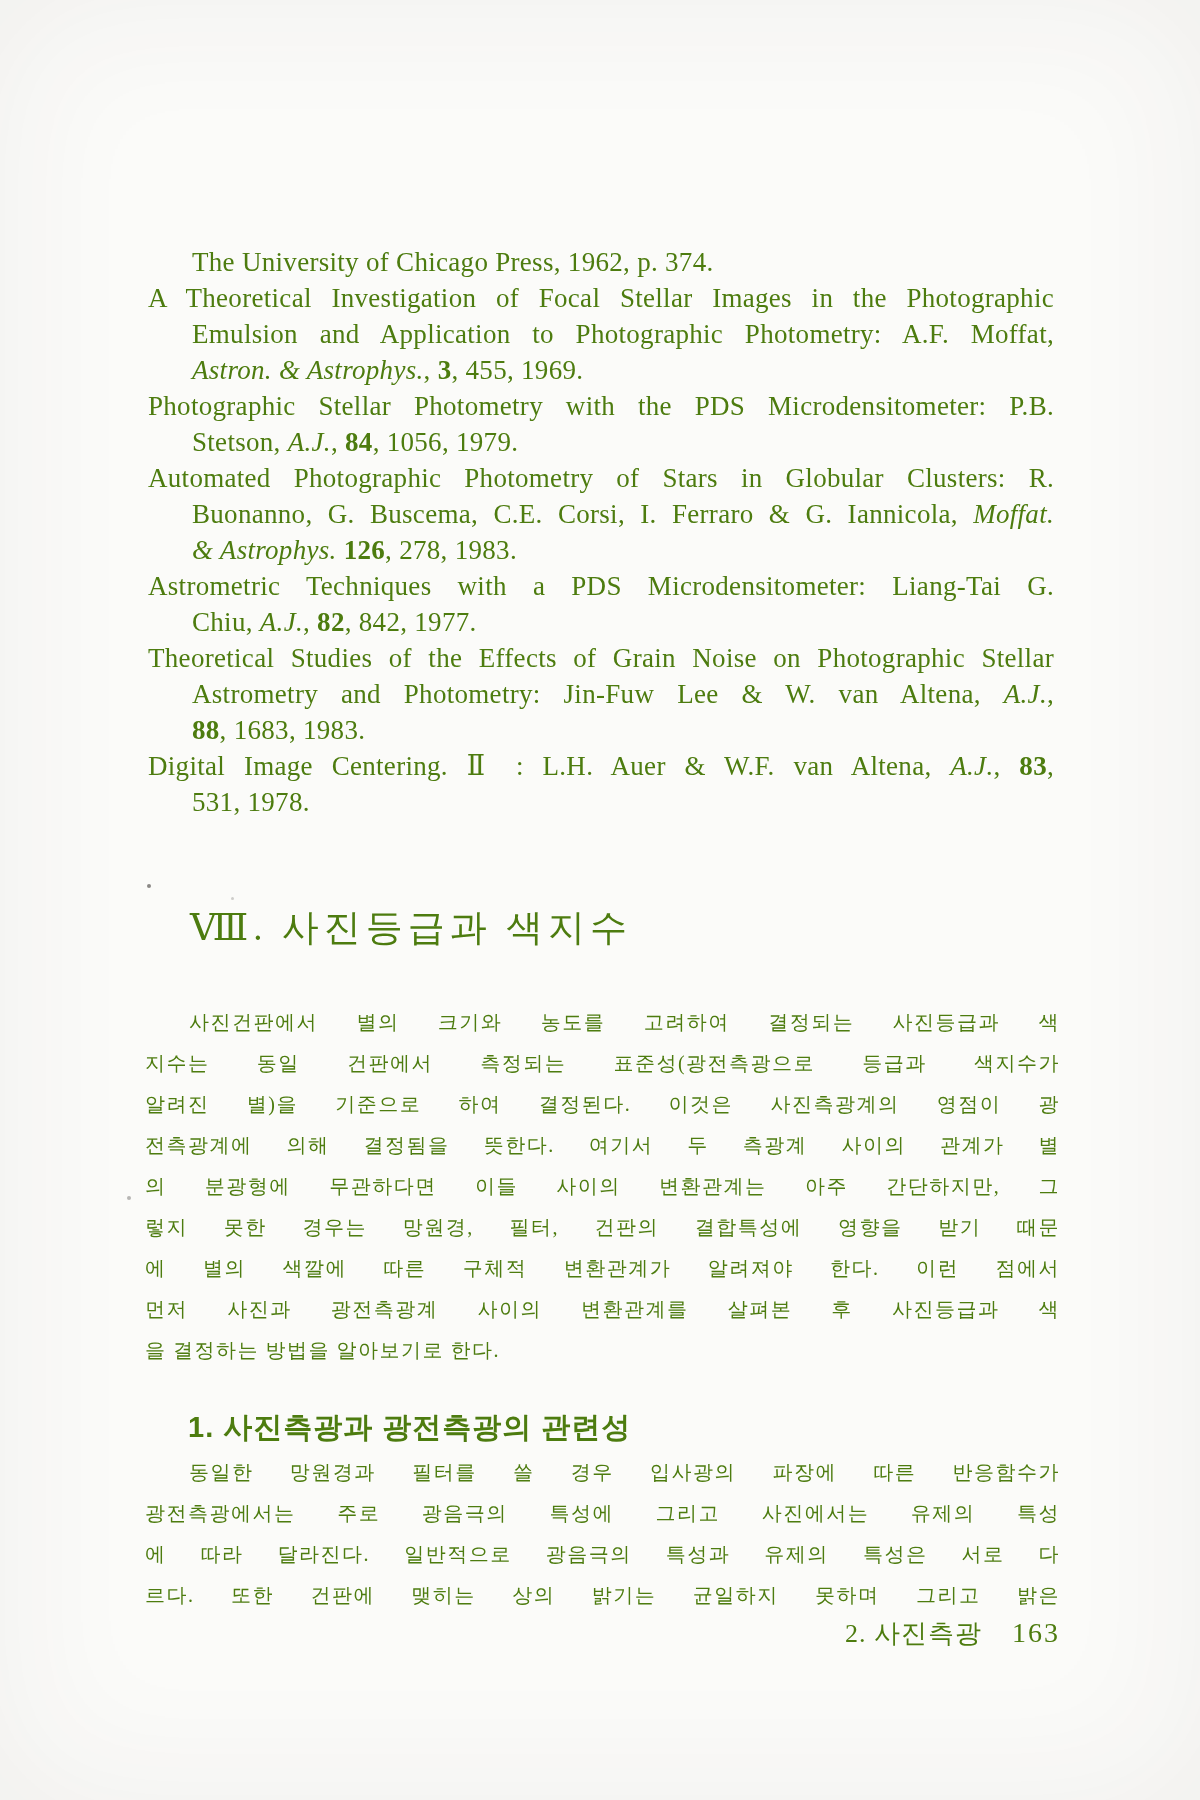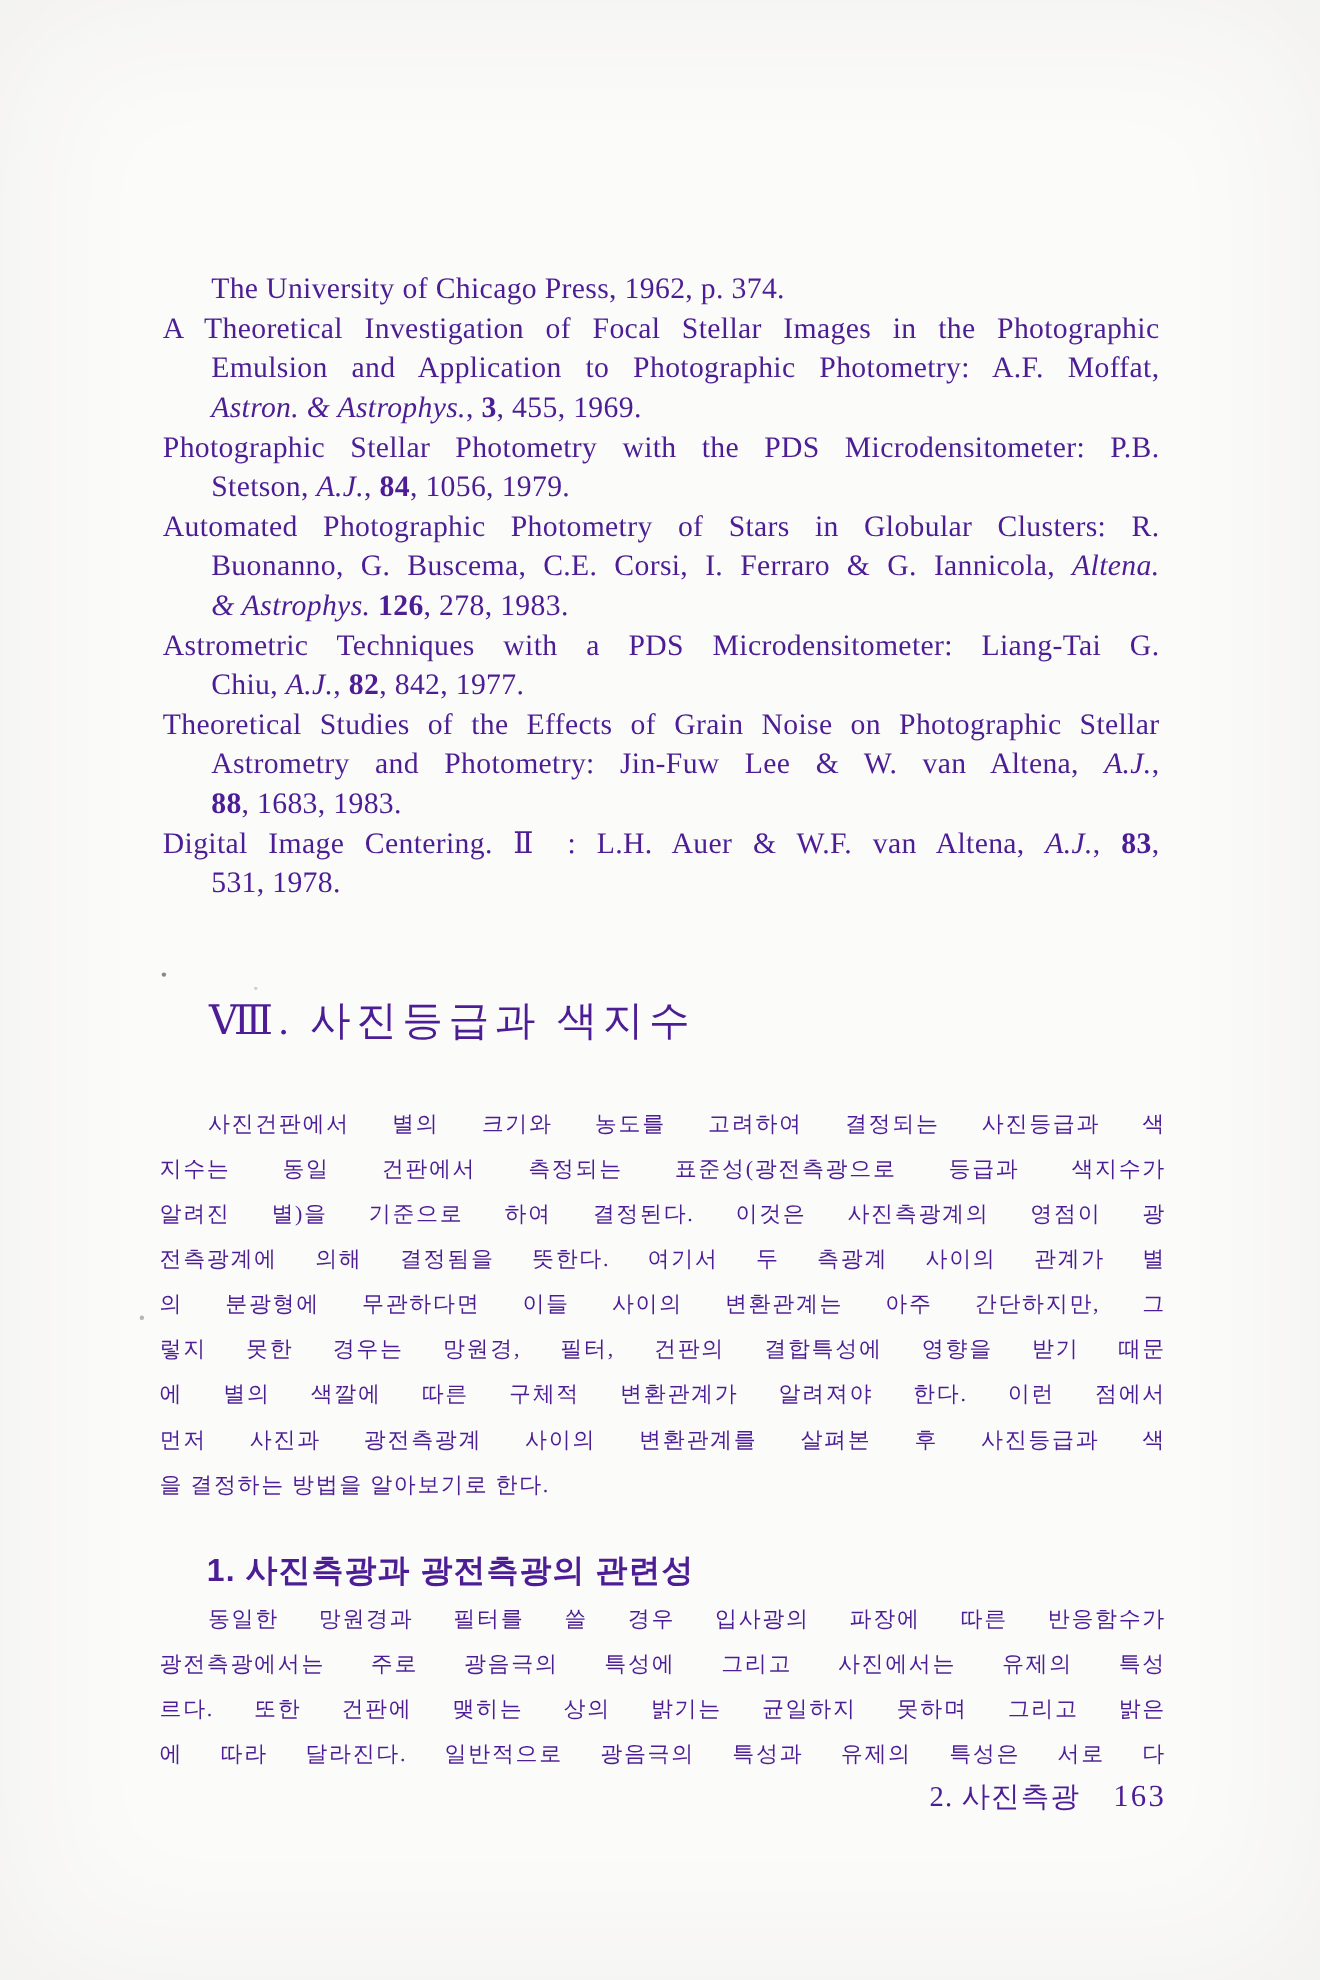--- a/index.html
+++ b/index.html
@@ -5,21 +5,21 @@
   html, body {
     margin: 0; padding: 0;
     width: 1200px; height: 1800px;
     overflow: hidden;
     background: #f6f6f4;
   }
   .page {
     position: relative;
     width: 1200px; height: 1800px;
     background: #fbfbf9;
-    color: #4c1d95;
+    color: #4d7c0f;
     box-shadow: inset 0 0 150px rgba(60,55,45,.06);
     font-family: "Liberation Serif", "DejaVu Serif", serif;
   }
   
   .tline { white-space: normal; }
   .tline.fill { text-align: justify; text-align-last: justify; }
   .tline.ind { padding-left: 44px; }
   .it { font-style: italic; text-align: right; }
   .bd { font-weight: bold; }
 
@@ -91,21 +91,21 @@
 <div class="page">
 
   <section class="bib">
       <div class="tline ind"><span>The University of Chicago Press, 1962, p. 374.</span></div>
       <div class="tline fill"><span>A Theoretical Investigation of Focal Stellar Images in the Photographic</span></div>
       <div class="tline ind fill"><span>Emulsion and Application to Photographic Photometry: A.F. Moffat,</span></div>
       <div class="tline ind"><span class="it">Astron. &amp; Astrophys.</span><span>, </span><span class="bd">3</span><span>, 455, 1969.</span></div>
       <div class="tline fill"><span>Photographic Stellar Photometry with the PDS Microdensitometer: P.B.</span></div>
       <div class="tline ind"><span>Stetson, </span><span class="it">A.J.</span><span>, </span><span class="bd">84</span><span>, 1056, 1979.</span></div>
       <div class="tline fill"><span>Automated Photographic Photometry of Stars in Globular Clusters: R.</span></div>
-      <div class="tline ind fill"><span>Buonanno, G. Buscema, C.E. Corsi, I. Ferraro &amp; G. Iannicola, </span><span class="it">Altena.</span></div>
+      <div class="tline ind fill"><span>Buonanno, G. Buscema, C.E. Corsi, I. Ferraro &amp; G. Iannicola, </span><span class="it">Moffat.</span></div>
       <div class="tline ind"><span class="it">&amp; Astrophys.</span><span> </span><span class="bd">126</span><span>, 278, 1983.</span></div>
       <div class="tline fill"><span>Astrometric Techniques with a PDS Microdensitometer: Liang-Tai G.</span></div>
       <div class="tline ind"><span>Chiu, </span><span class="it">A.J.</span><span>, </span><span class="bd">82</span><span>, 842, 1977.</span></div>
       <div class="tline fill"><span>Theoretical Studies of the Effects of Grain Noise on Photographic Stellar</span></div>
       <div class="tline ind fill"><span>Astrometry and Photometry: Jin-Fuw Lee &amp; W. van Altena, </span><span class="it">A.J.</span><span>,</span></div>
       <div class="tline ind"><span class="bd">88</span><span>, 1683, 1983.</span></div>
       <div class="tline fill"><span>Digital Image Centering. Ⅱ : L.H. Auer &amp; W.F. van Altena, </span><span class="it">A.J.</span><span>, </span><span class="bd">83</span><span>,</span></div>
       <div class="tline ind"><span>531, 1978.</span></div>
     </section>
 
@@ -121,22 +121,22 @@
       <div class="tline fill"><span>에 별의 색깔에 따른 구체적 변환관계가 알려져야 한다. 이런 점에서</span></div>
       <div class="tline fill"><span>먼저 사진과 광전측광계 사이의 변환관계를 살펴본 후 사진등급과 색</span></div>
       <div class="tline"><span>을 결정하는 방법을 알아보기로 한다.</span></div>
     </section>
 
   <h2 class="subsec">1. 사진측광과 광전측광의 관련성</h2>
 
   <section class="para p2">
       <div class="tline ind fill"><span>동일한 망원경과 필터를 쓸 경우 입사광의 파장에 따른 반응함수가</span></div>
       <div class="tline fill"><span>광전측광에서는 주로 광음극의 특성에 그리고 사진에서는 유제의 특성</span></div>
+      <div class="tline fill"><span>에 따라 달라진다. 일반적으로 광음극의 특성과 유제의 특성은 서로 다</span></div>
       <div class="tline fill"><span>르다. 또한 건판에 맺히는 상의 밝기는 균일하지 못하며 그리고 밝은</span></div>
-      <div class="tline fill"><span>에 따라 달라진다. 일반적으로 광음극의 특성과 유제의 특성은 서로 다</span></div>
     </section>
 
   <footer class="pagefooter">
     <span>2. 사진측광</span><span class="pnum">163</span>
   </footer>
 
   <div class="speck s1"></div>
   <div class="speck s2"></div>
   <div class="speck s3"></div>
 

